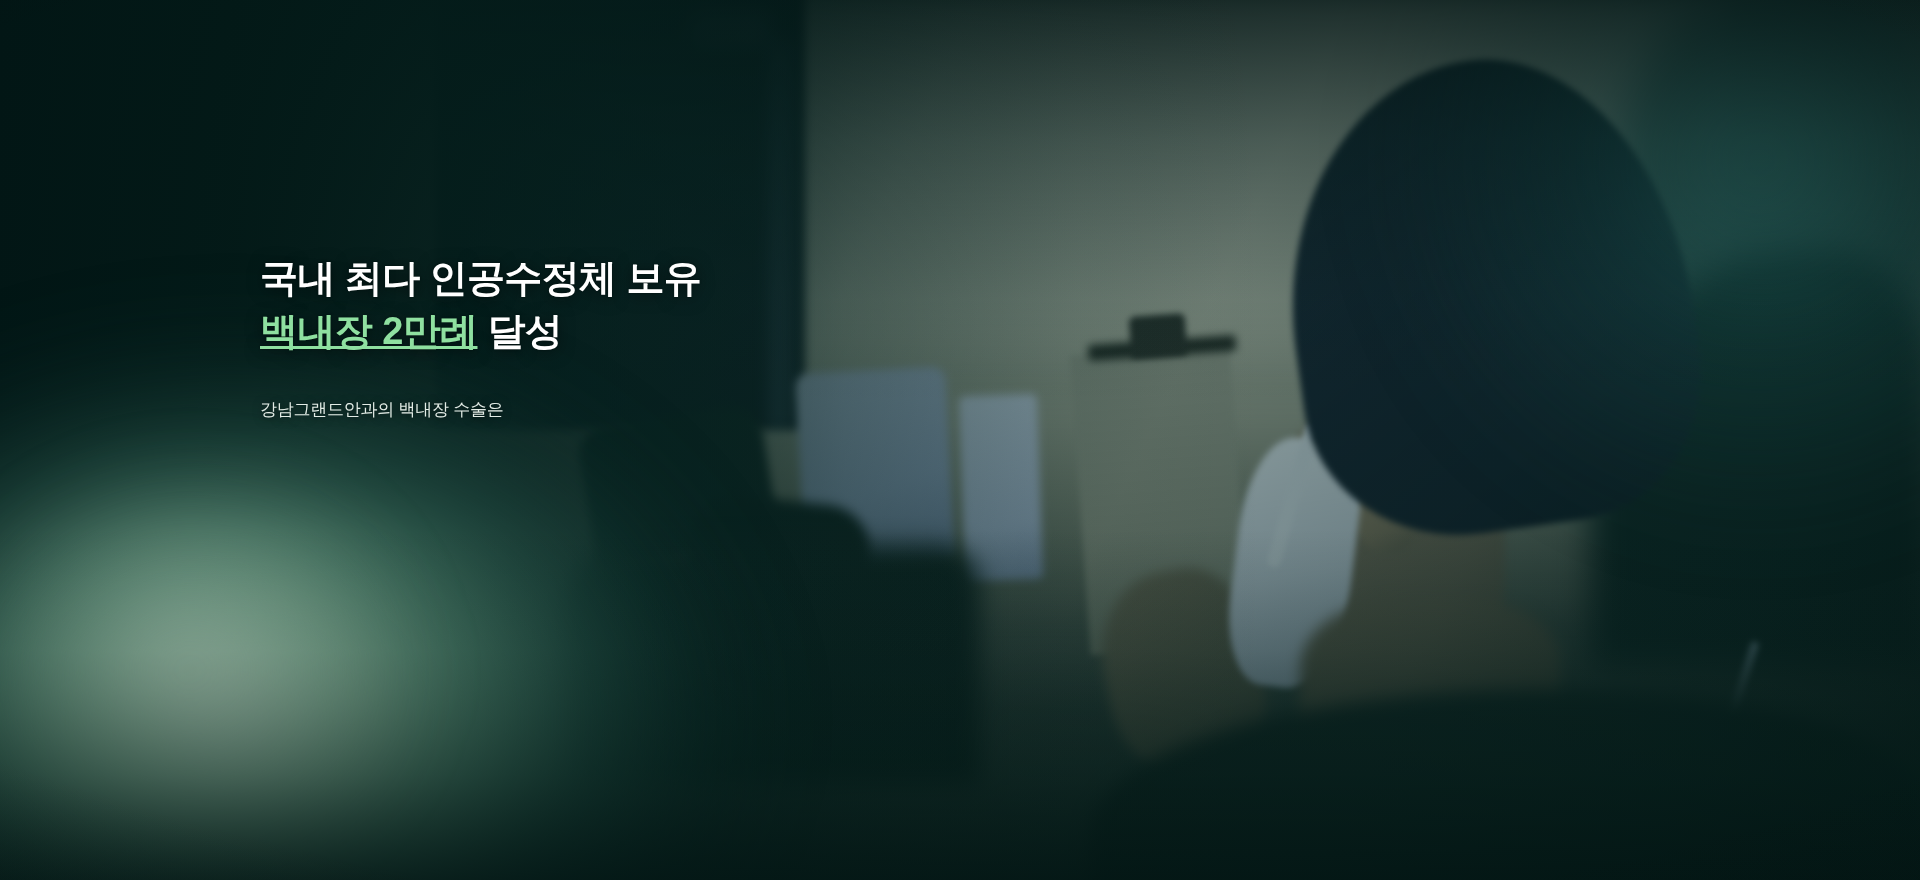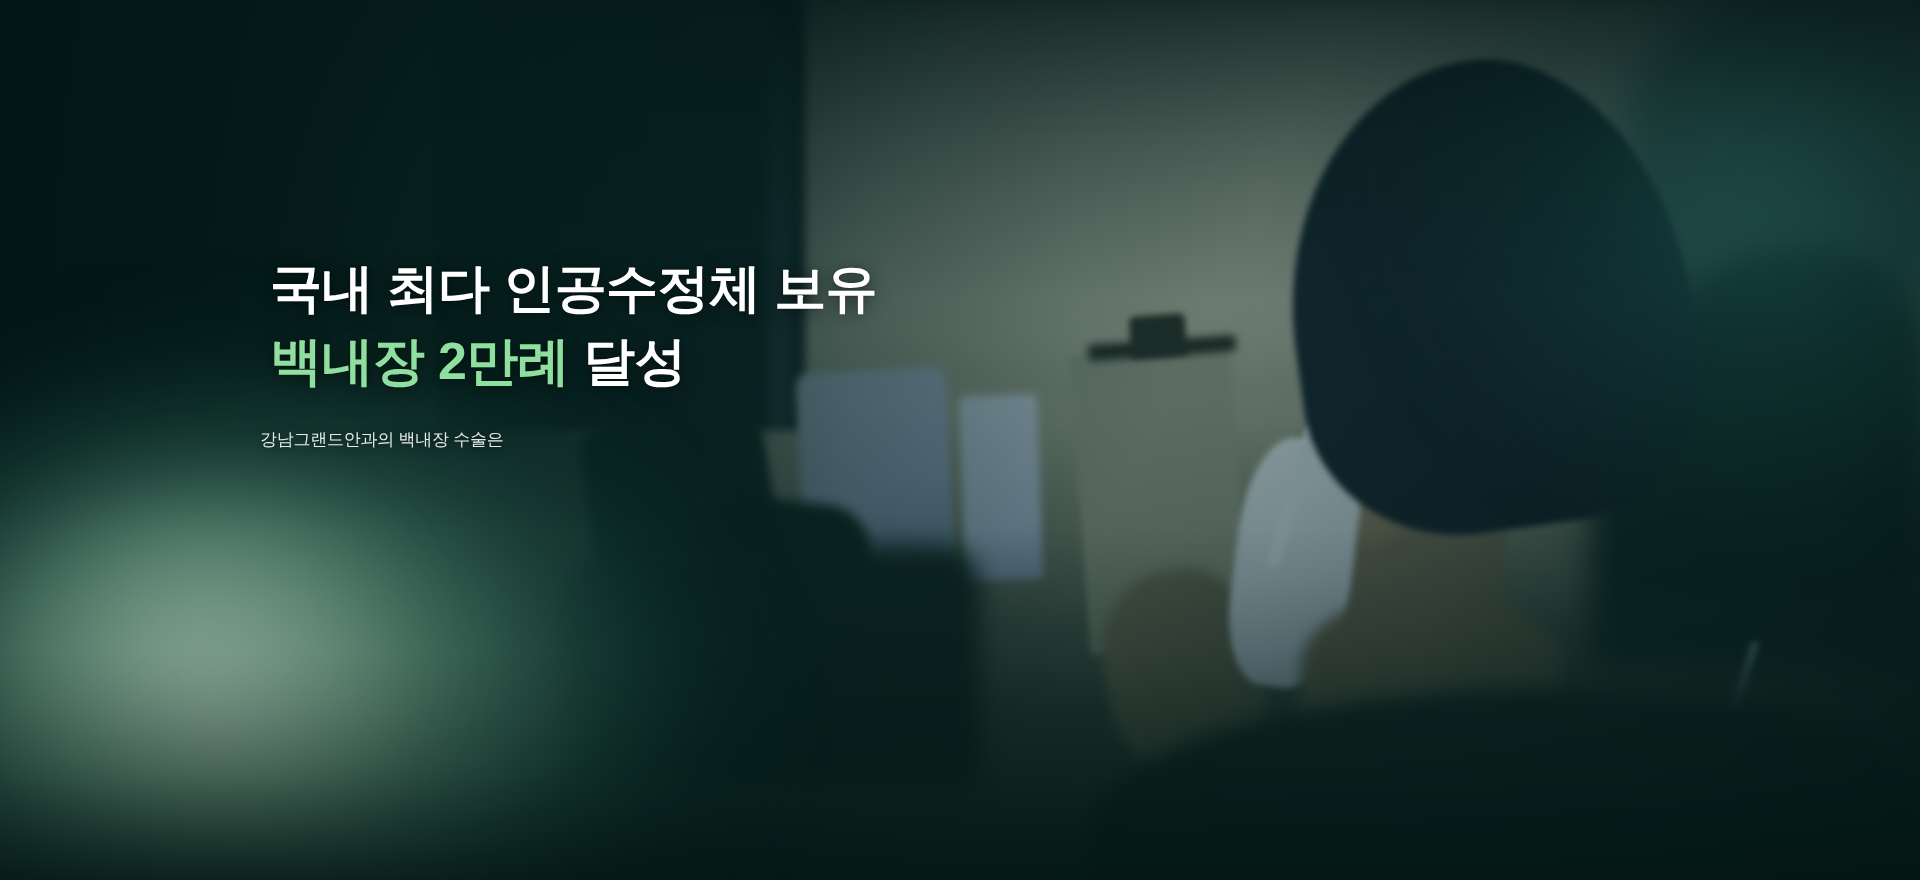--- a/index.html
+++ b/index.html
@@ -308,36 +308,36 @@
   }
 
   
   .copy {
     position:absolute;
     left:260px; top:252px;
     width:820px;
     z-index:20;
   }
   .headline {
-    font-size:52px;
+    font-size:38px;
     font-weight:700;
     line-height:1.40;
     letter-spacing:-0.6px;
     color:#ffffff;
     text-shadow:0 2px 16px rgba(0,0,0,.55), 0 0 2px rgba(0,0,0,.35);
     white-space:nowrap;
-    margin-left:10px;
   }
   .headline .hl-line { display:block; }
   .hl-accent {
     color:#8FE0A0;
     font-weight:700;
+    text-decoration:underline;
   }
   .subcopy {
-    margin-top:26px;
+    margin-top:36px;
     font-size:17px;
     font-weight:400;
     line-height:1.92;
     letter-spacing:-0.25px;
     color:#e3ece6;
     text-shadow:0 1px 10px rgba(0,0,0,.60);
     white-space:nowrap;
   }
   .subcopy .sub-line { display:block; }
 </style>

